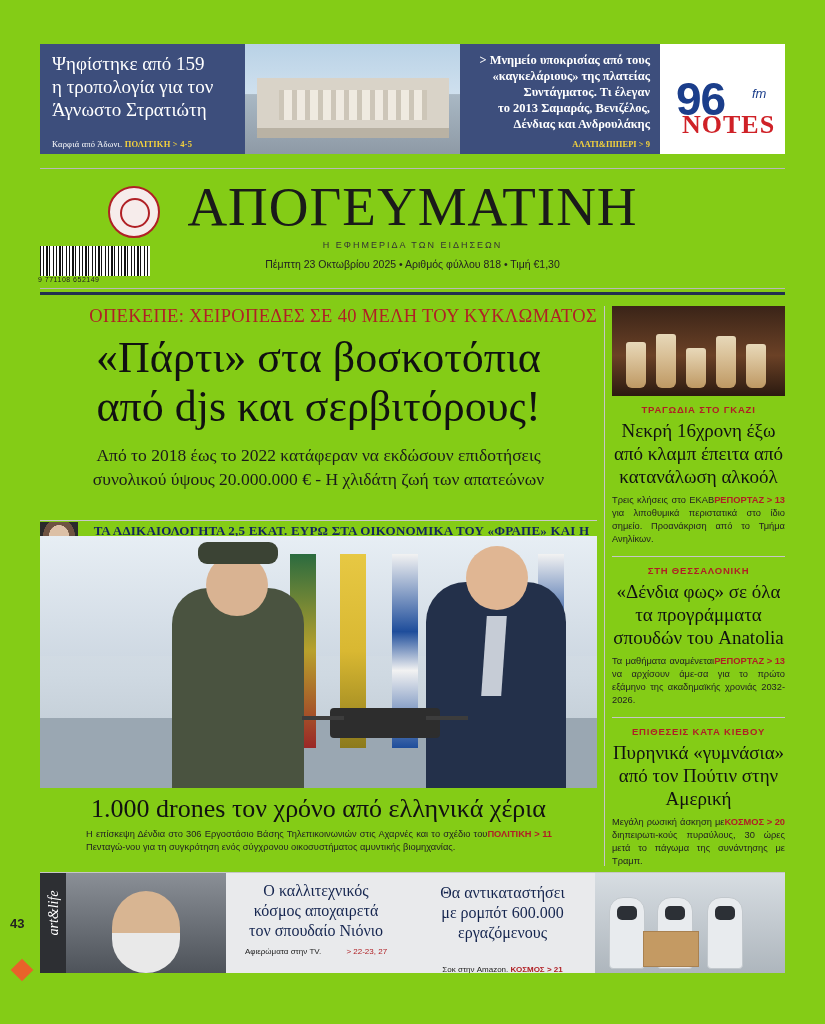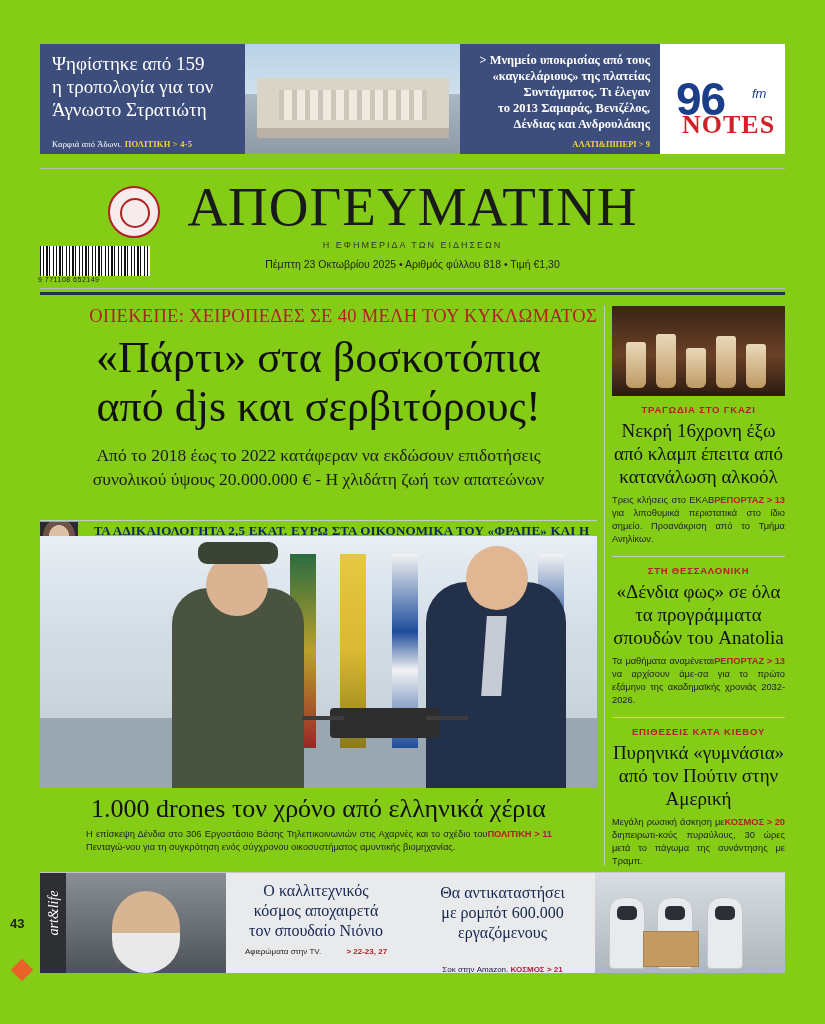--- a/index.html
+++ b/index.html
@@ -541,21 +541,21 @@
     font-size: 16px;
     line-height: 20px;
     color: #15254f;
   }
   .bl-text .foot {
     margin-top: 6px;
     font-family: "Liberation Sans", sans-serif;
     font-size: 8px;
     color: #222;
   }
-  .bl-text .foot .sec { color: #b02025; font-weight: bold; margin-left: 23px; }
+  .bl-text .foot .sec { color: #b02025; font-weight: normal; margin-left: 23px; }
   .bb-right { width: 375px; display: flex; }
   .br-text {
     width: 185px;
     background: #e9eaec;
     padding: 10px 8px 6px 8px;
     box-sizing: border-box;
     text-align: center;
   }
   .br-text .ln {
     font-family: "Liberation Serif", serif;

